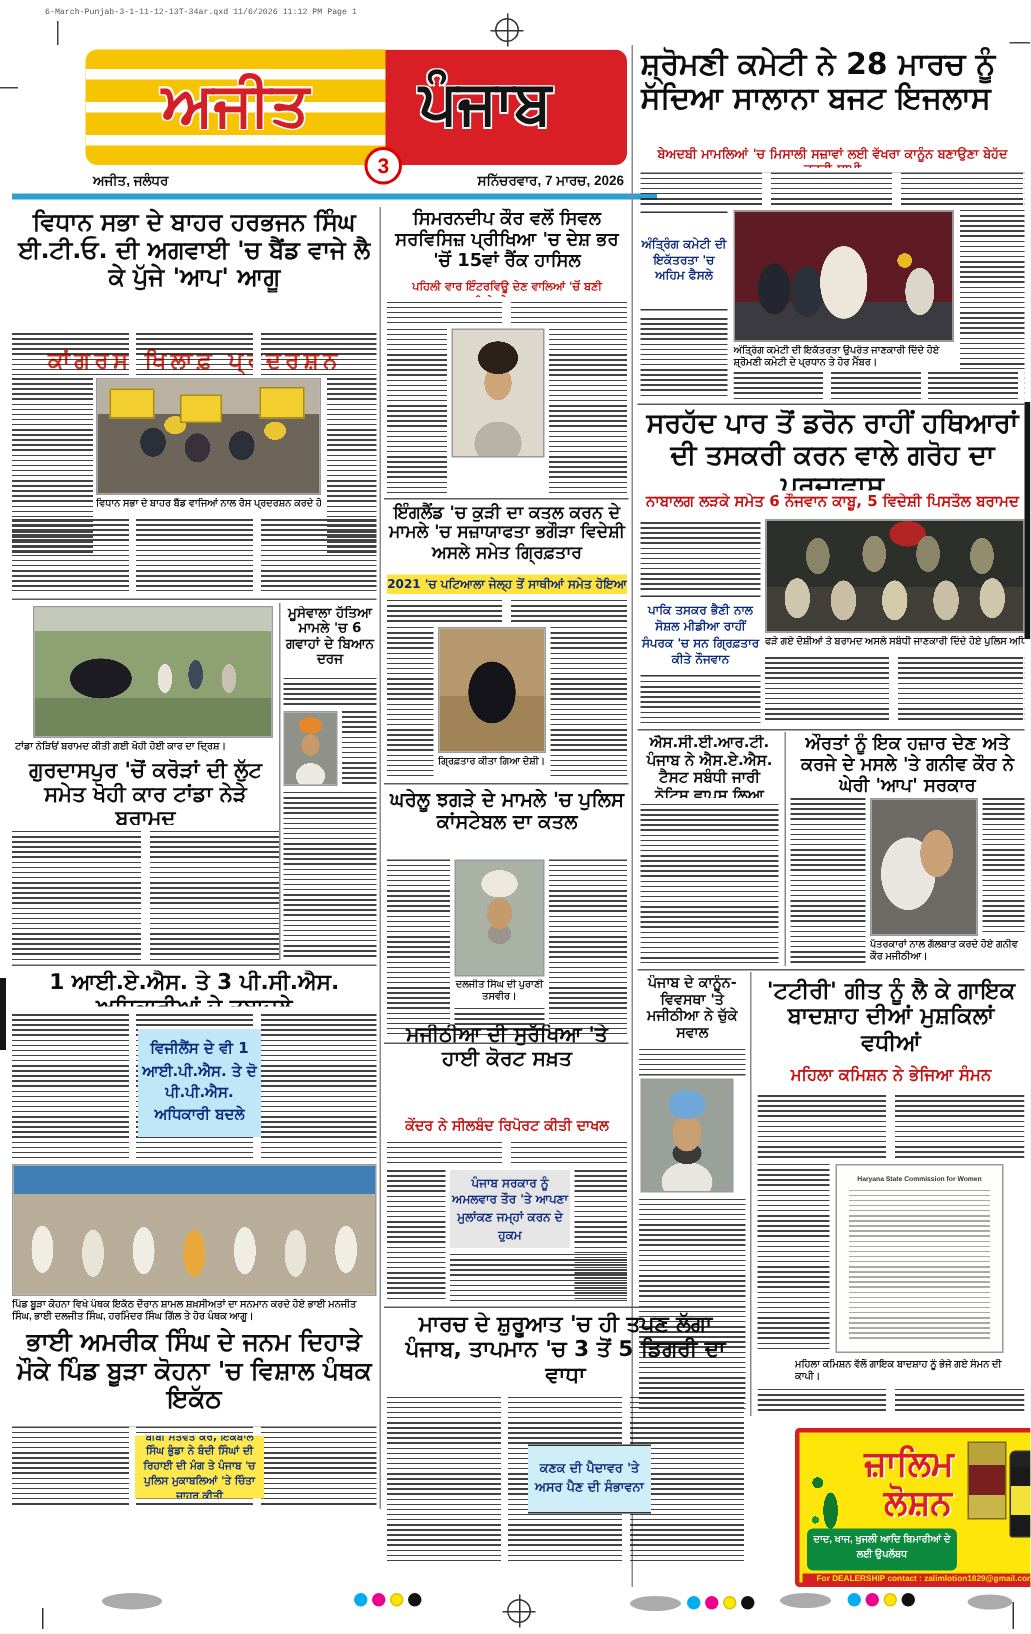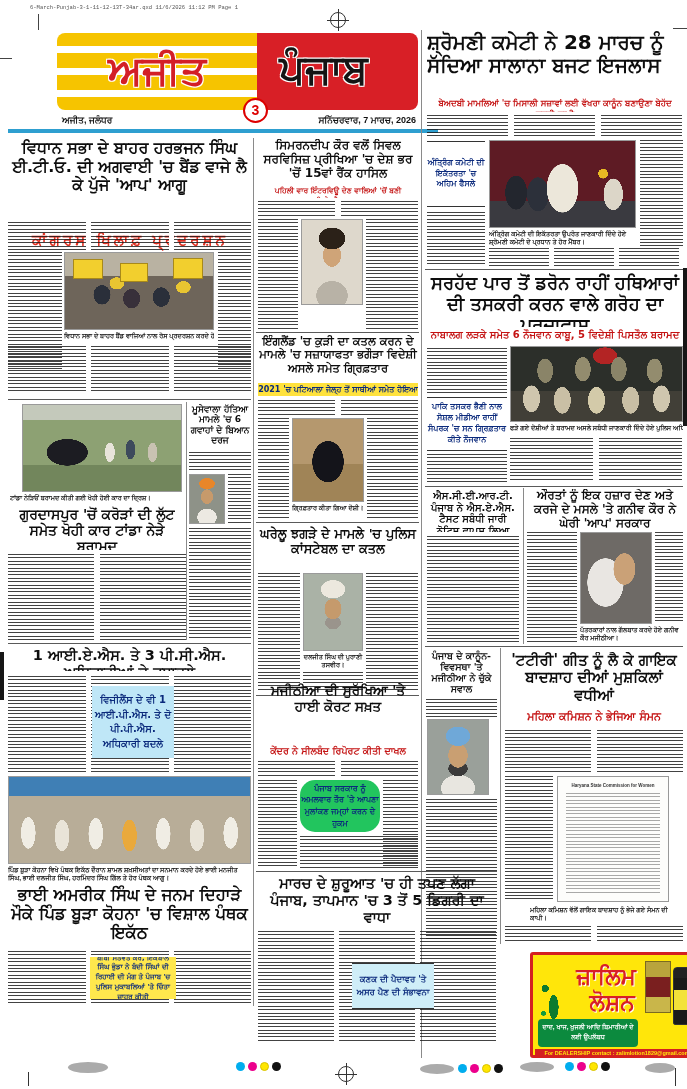--- a/index.html
+++ b/index.html
@@ -261,23 +261,23 @@
                 linear-gradient(180deg,#aab2a6 0 100%);"></div>
   <div class="abs g" style="left:366px;top:573px;width:52px;height:118px;"></div>
   <div class="abs cap" style="left:303px;top:653px;width:60px;height:16px;text-align:center;">ਦਲਜੀਤ ਸਿੰਘ ਦੀ ਪੁਰਾਣੀ ਤਸਵੀਰ।</div>
   <div class="abs g" style="left:303px;top:672px;width:60px;height:19px;"></div>
   <div class="abs hline" style="left:256px;top:695px;width:163px;"></div>
 
   <div class="abs hl" style="left:258px;top:683px;width:160px;height:44px;font-size:13.5px;">ਮਜੀਠੀਆ ਦੀ ਸੁਰੱਖਿਆ 'ਤੇ ਹਾਈ ਕੋਰਟ ਸਖ਼ਤ</div>
   <div class="abs sub-red" style="left:258px;top:745px;width:160px;height:13px;font-size:9.5px;">ਕੇਂਦਰ ਨੇ ਸੀਲਬੰਦ ਰਿਪੋਰਟ ਕੀਤੀ ਦਾਖਲ</div>
   <div class="abs gcols" style="left:258px;top:761px;width:160px;height:16px;--cw:77px;--gw:6px;"></div>
   <div class="abs g" style="left:258px;top:780px;width:39px;height:88px;"></div>
-  <div class="abs" style="left:300px;top:780px;width:80px;height:52px;background:#22c55e;color:#0b2a7c;font-size:8px;font-weight:bold;
+  <div class="abs" style="left:300px;top:780px;width:80px;height:52px;background:#e5e5e5;color:#0b2a7c;font-size:8px;font-weight:bold;
               text-align:center;display:flex;align-items:center;justify-content:center;line-height:1.45;overflow:hidden;
-              font-family:'DejaVu Sans',sans-serif;border-radius:15px;">ਪੰਜਾਬ ਸਰਕਾਰ ਨੂੰ ਅਮਲਵਾਰ ਤੌਰ 'ਤੇ ਆਪਣਾ ਮੁਲਾਂਕਣ ਜਮ੍ਹਾਂ ਕਰਨ ਦੇ ਹੁਕਮ</div>
+              font-family:'DejaVu Sans',sans-serif;">ਪੰਜਾਬ ਸਰਕਾਰ ਨੂੰ ਅਮਲਵਾਰ ਤੌਰ 'ਤੇ ਆਪਣਾ ਮੁਲਾਂਕਣ ਜਮ੍ਹਾਂ ਕਰਨ ਦੇ ਹੁਕਮ</div>
   <div class="abs g" style="left:383px;top:780px;width:35px;height:88px;"></div>
   <div class="abs g" style="left:300px;top:836px;width:118px;height:32px;"></div>
   <div class="abs hline" style="left:256px;top:871px;width:241px;"></div>
 
   <div class="abs hl" style="left:258px;top:875px;width:238px;height:52px;font-size:14.5px;">ਮਾਰਚ ਦੇ ਸ਼ੁਰੂਆਤ 'ਚ ਹੀ ਤਪਣ ਲੱਗਾ ਪੰਜਾਬ, ਤਾਪਮਾਨ 'ਚ 3 ਤੋਂ 5 ਡਿਗਰੀ ਦਾ ਵਾਧਾ</div>
   <div class="abs gcols" style="left:258px;top:931px;width:238px;height:112px;--cw:76px;--gw:5px;"></div>
   <div class="abs" style="left:336px;top:963px;width:82px;height:46px;background:#cfeef8;color:#0b2a7c;font-size:8.5px;font-weight:bold;
               text-align:center;display:flex;align-items:center;justify-content:center;line-height:1.5;overflow:hidden;
               border-top:1px solid #333;border-bottom:1px solid #333;font-family:'DejaVu Sans',sans-serif;margin-left:16px;">ਕਣਕ ਦੀ ਪੈਦਾਵਰ 'ਤੇ ਅਸਰ ਪੈਣ ਦੀ ਸੰਭਾਵਨਾ</div>
 

